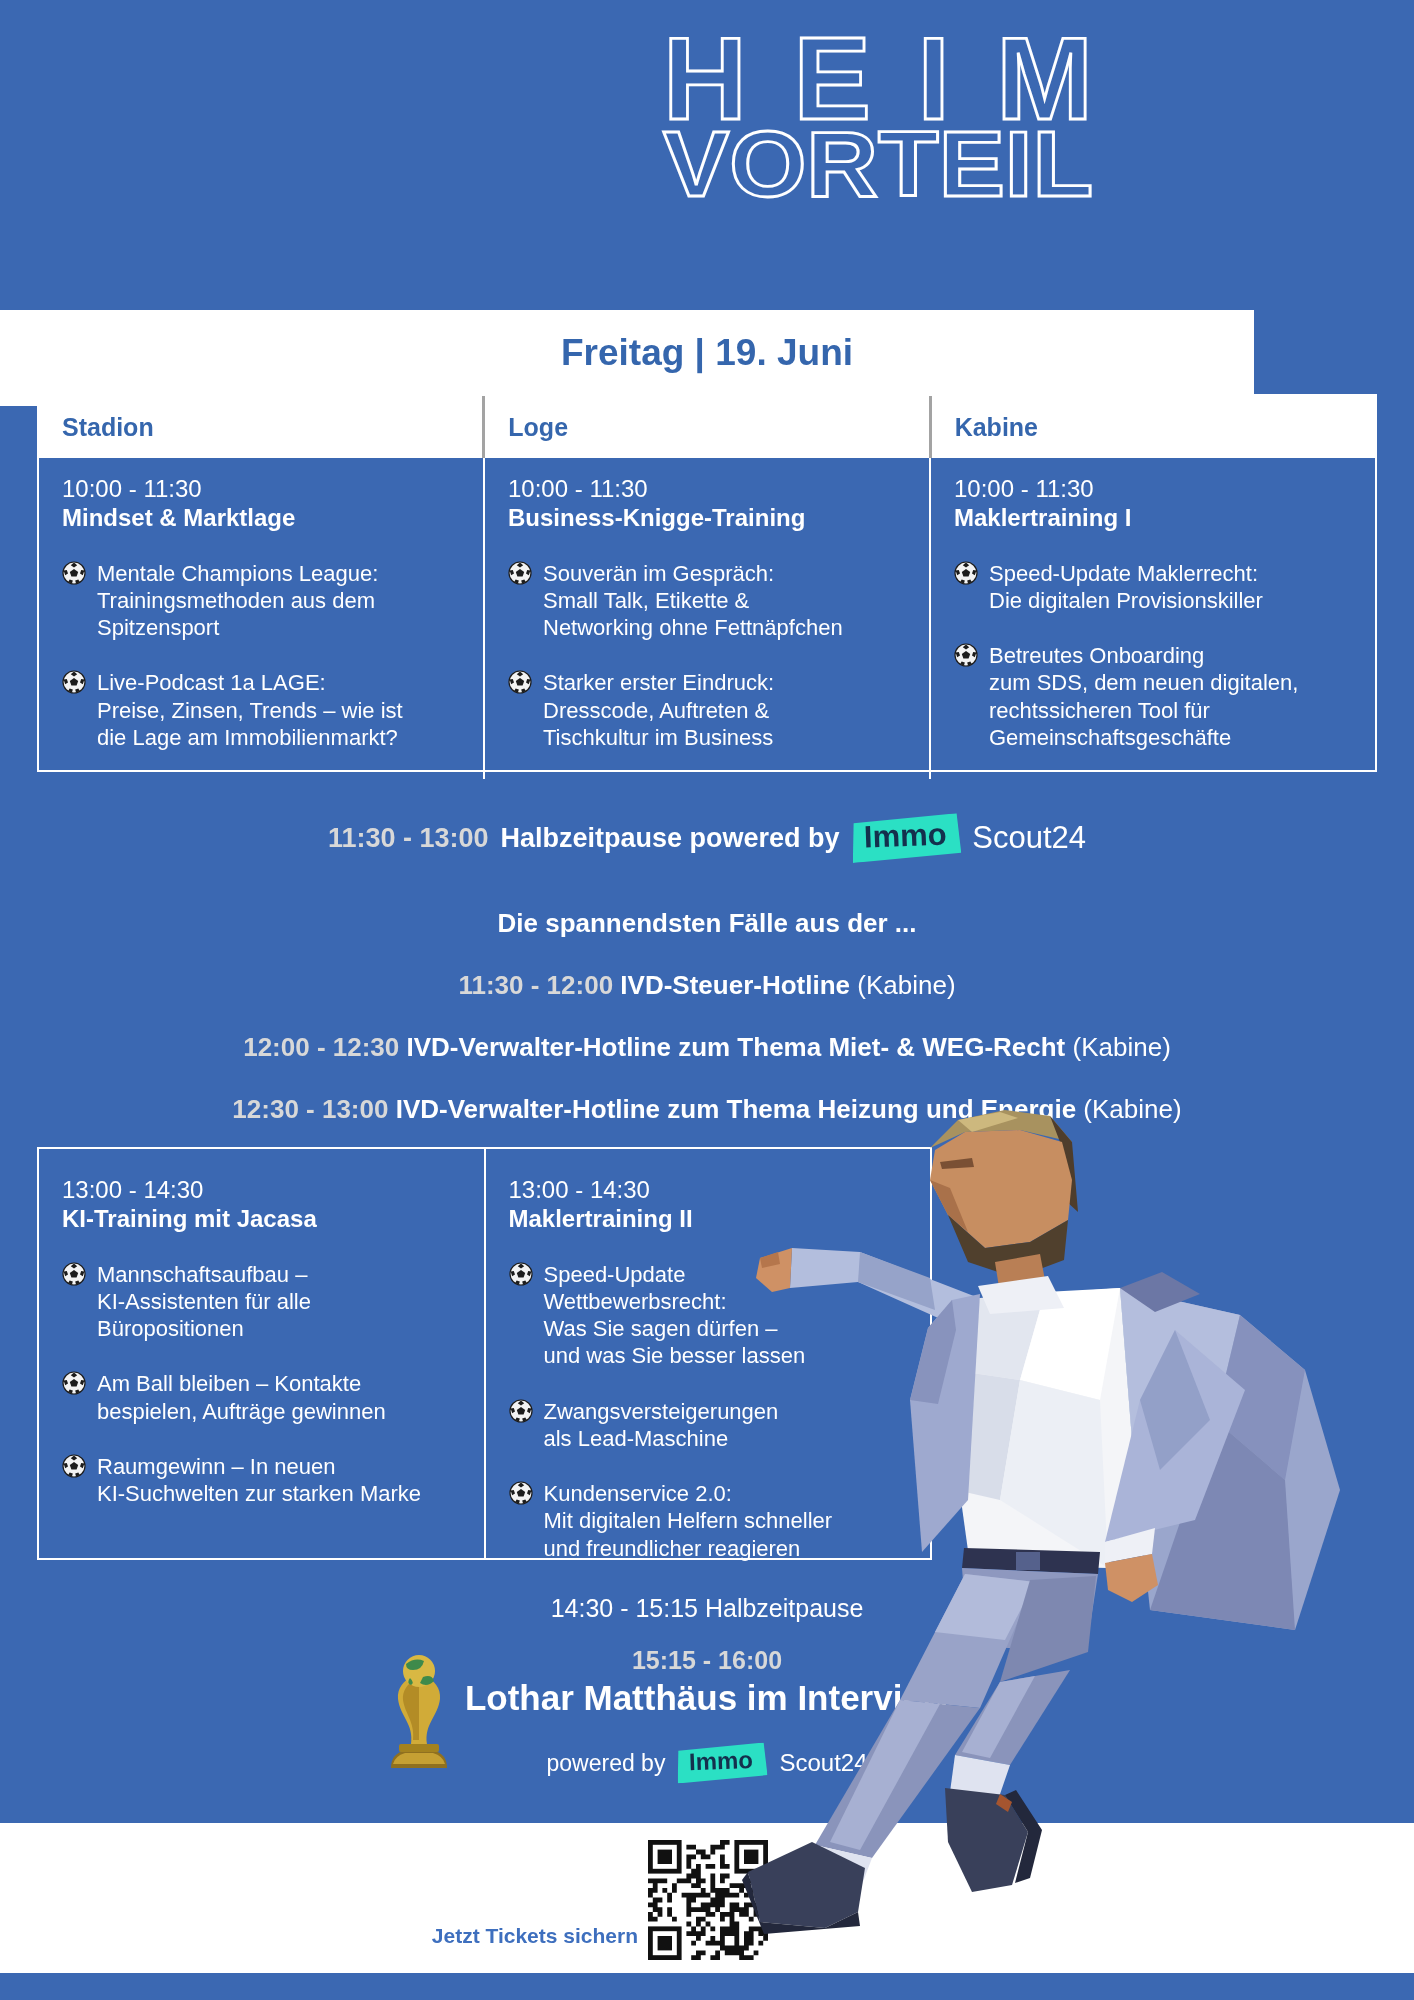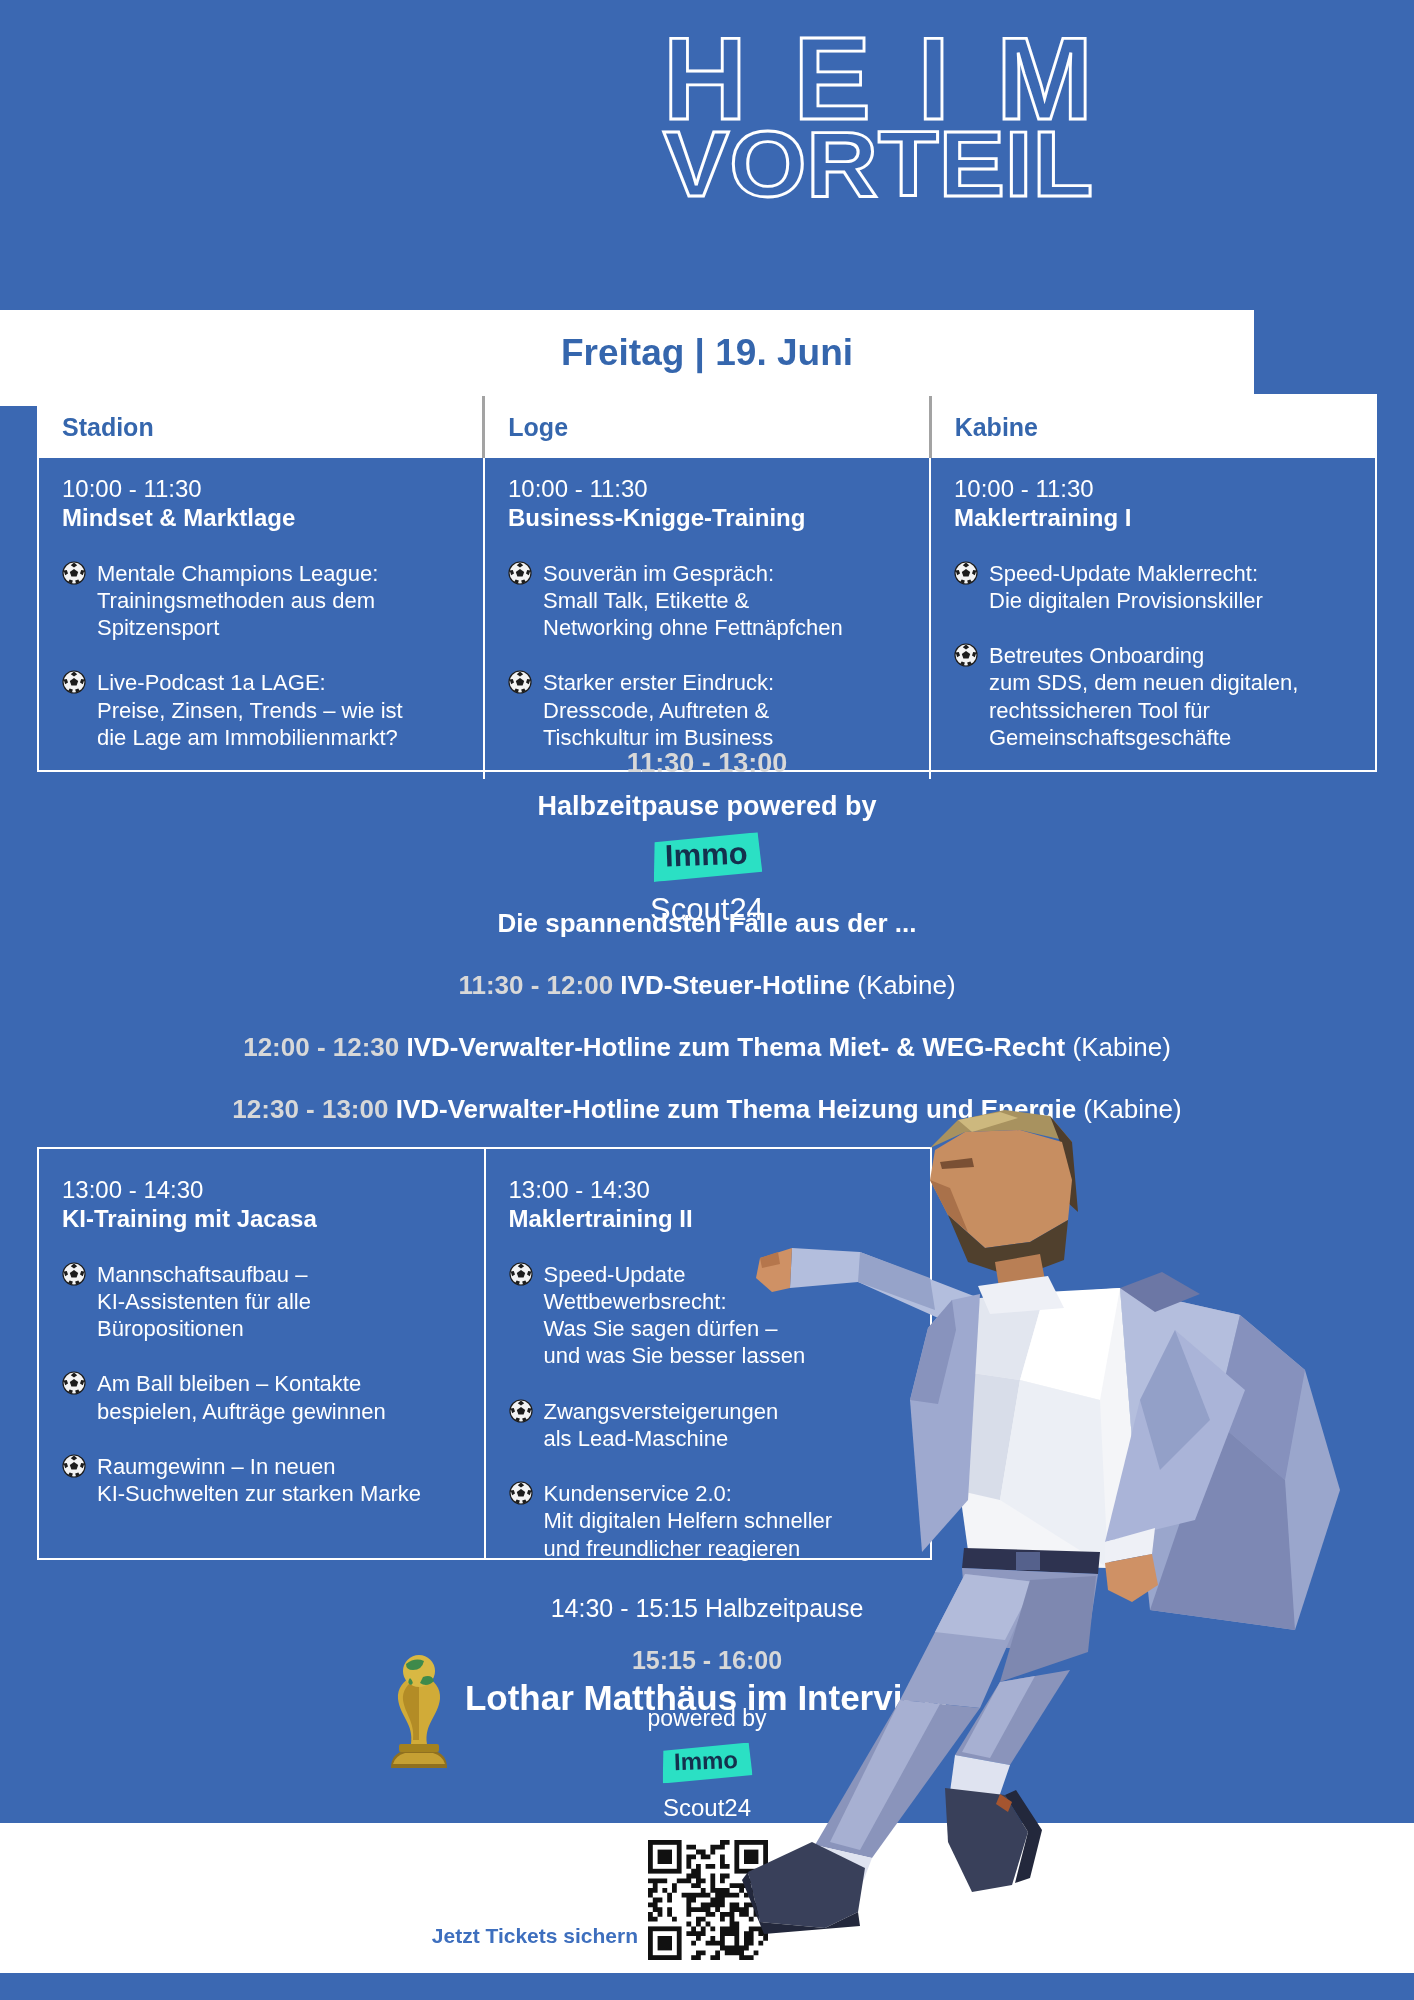--- a/index.html
+++ b/index.html
@@ -38,21 +38,21 @@
     padding:17px 12px 0 23px; color:#ffffff;
   }
   .bcell:first-child { border-left:none; }
   .t-afternoon .bcell { padding-top:27px; }
   .time-line { font-size:24px; line-height:1.2; color:#ffffff; }
   .sess-title { font-size:24px; line-height:1.2; font-weight:bold; color:#ffffff; margin-bottom:27px; }
   .bullet { display:flex; gap:11px; margin-bottom:28px; }
   .ball { width:24px; height:24px; flex:none; margin-top:1px; }
   .bullet-text { font-size:22px; line-height:1.24; white-space:pre-line; }
   
-  .cline { position:absolute; left:0; width:1414px; text-align:center; color:#ffffff;flex-direction:column; }
+  .cline { position:absolute; left:0; width:1414px; text-align:center; color:#ffffff; }
   .l-halftime1 { top:812px; height:52px; display:flex; justify-content:center; align-items:center; gap:12px;
                  font-size:27px; font-weight:bold; }
   .l-cases { top:908px; font-size:26px; font-weight:bold; }
   .l-hot1 { top:970px; } .l-hot2 { top:1032px; } .l-hot3 { top:1094px; }
   .hotline { font-size:26px; }
   .t-silver { color:#d8d8d8; font-weight:bold; }
   .t-bold { font-weight:bold; }
   .t-reg { font-weight:normal; }
   .l-pause2 { top:1594px; font-size:25px; }
   .l-ivtime { top:1646px; font-size:25px; font-weight:bold; color:#d8d8d8; }

